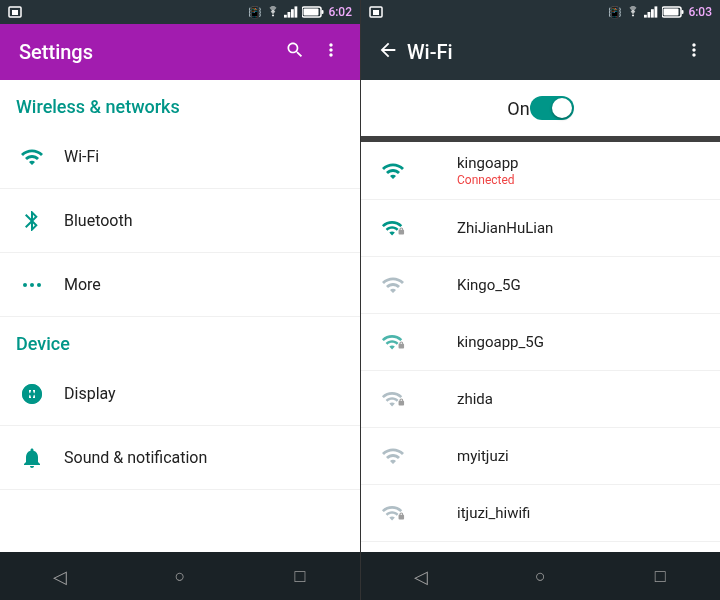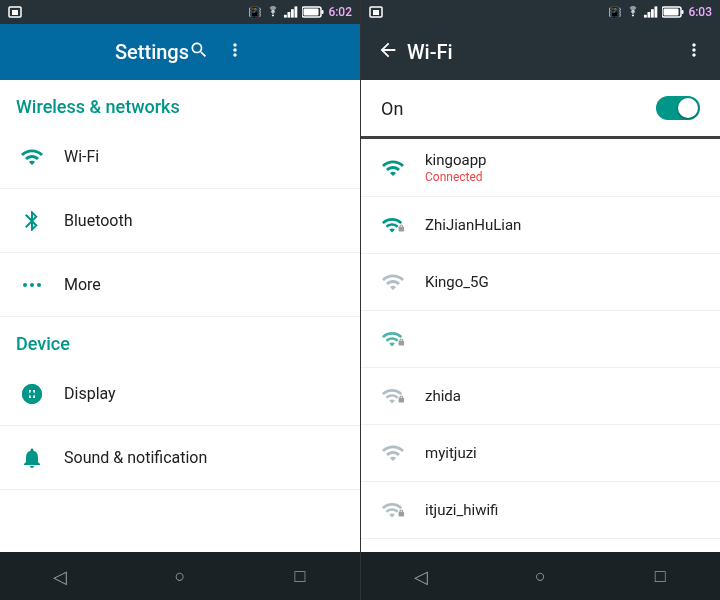--- a/index.html
+++ b/index.html
@@ -39,26 +39,26 @@
       gap: 4px;
       font-size: 11px;
       color: #fff;
     }
     .status-time {
       font-size: 12px;
       color: #f0abfc;
       font-weight: 500;
     }
     .app-bar {
-      background: #0369a1;
+      background: #a21caf;
       height: 56px;
       display: flex;
       align-items: center;
-      padding: 0 4px;
-      justify-content: center;
+      padding: 0 19px;
+      justify-content: space-between;
     }
     .app-bar-title {
       color: #fff;
       font-size: 20px;
       font-weight: 500;
     }
     .app-bar-icons {
       display: flex;
       gap: 16px;
     }
@@ -124,24 +124,24 @@
       width: 360px;
       height: 600px;
       background: #fff;
       display: flex;
       flex-direction: column;
       border-left: 1px solid #333;
     }
     .wifi-toggle-row {
       display: flex;
       align-items: center;
-      justify-content: space-between;
+      justify-content: center;
       padding: 16px 20px;
       background: #fff;
-      border-bottom: 3px solid #404040;
+      border-bottom: 6px solid #404040;
     }
     .wifi-toggle-label {
       font-size: 18px;
       color: #212121;
       font-weight: 400;
     }
     .toggle-switch {
       width: 44px;
       height: 24px;
       background: #009688;
@@ -178,20 +178,21 @@
       display: flex;
       align-items: center;
       justify-content: center;
       margin-right: 16px;
       color: #009688;
       font-size: 18px;
       flex-shrink: 0;
     }
     .wifi-item-info {
       flex: 1;
+      margin-left: 32px;
     }
     .wifi-item-name {
       font-size: 15px;
       color: #212121;
     }
     .wifi-item-status {
       font-size: 12px;
       color: #ef4444;
       margin-top: 1px;
     }
@@ -446,20 +447,23 @@
     </div>
 
     <div class="wifi-item">
       <div class="wifi-item-icon">
         <svg class="wifi-svg-lock" viewBox="0 0 26 24">
           <path d="M1 9l2 2c4.97-4.97 13.03-4.97 18 0l2-2C16.93 2.93 7.08 2.93 1 9zm8 8l3 3 3-3c-1.65-1.66-4.34-1.66-6 0zm-4-4l2 2c2.76-2.76 7.24-2.76 10 0l2-2C15.14 9.14 8.87 9.14 5 13z" fill="#009688" opacity="0.7"></path>
           <rect x="19" y="14" width="6" height="5" rx="1" fill="#9e9e9e"></rect>
           <rect x="20.5" y="12" width="3" height="3" rx="1.5" fill="none" stroke="#9e9e9e" stroke-width="1.2"></rect>
         </svg>
       </div>
+      <div class="wifi-item-info">
+        <div class="wifi-item-name">kingoapp_5G</div>
+      </div>
     </div>
 
     <div class="wifi-item">
       <div class="wifi-item-icon">
         <svg class="wifi-svg-lock" viewBox="0 0 26 24">
           <path d="M1 9l2 2c4.97-4.97 13.03-4.97 18 0l2-2C16.93 2.93 7.08 2.93 1 9zm8 8l3 3 3-3c-1.65-1.66-4.34-1.66-6 0zm-4-4l2 2c2.76-2.76 7.24-2.76 10 0l2-2C15.14 9.14 8.87 9.14 5 13z" fill="#b0bec5"></path>
           <rect x="19" y="14" width="6" height="5" rx="1" fill="#9e9e9e"></rect>
           <rect x="20.5" y="12" width="3" height="3" rx="1.5" fill="none" stroke="#9e9e9e" stroke-width="1.2"></rect>
         </svg>
       </div>

